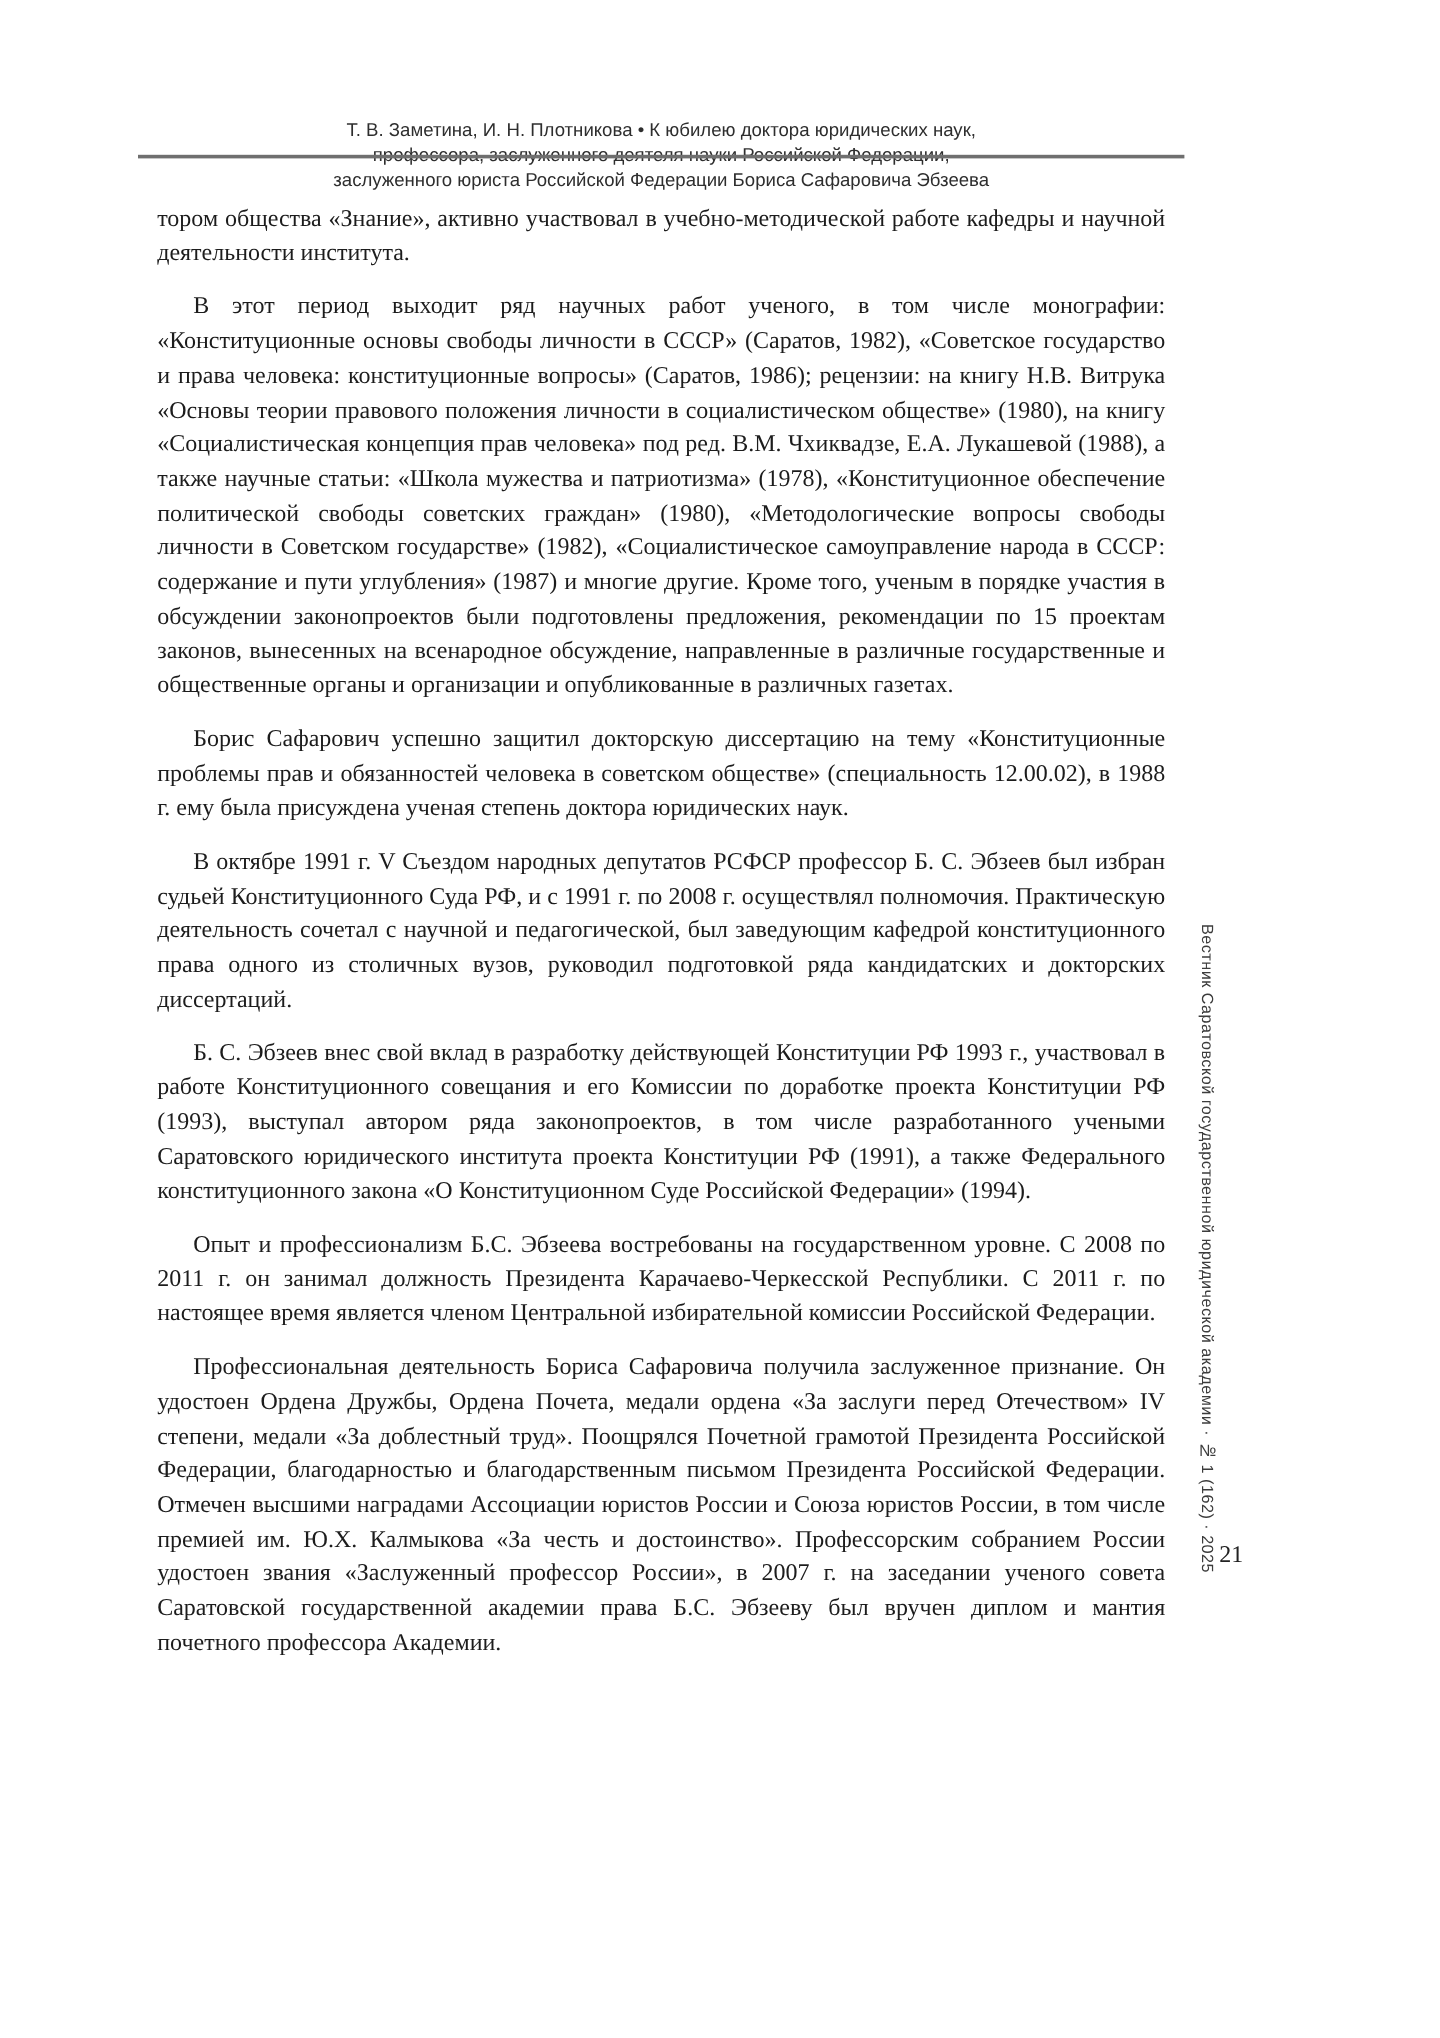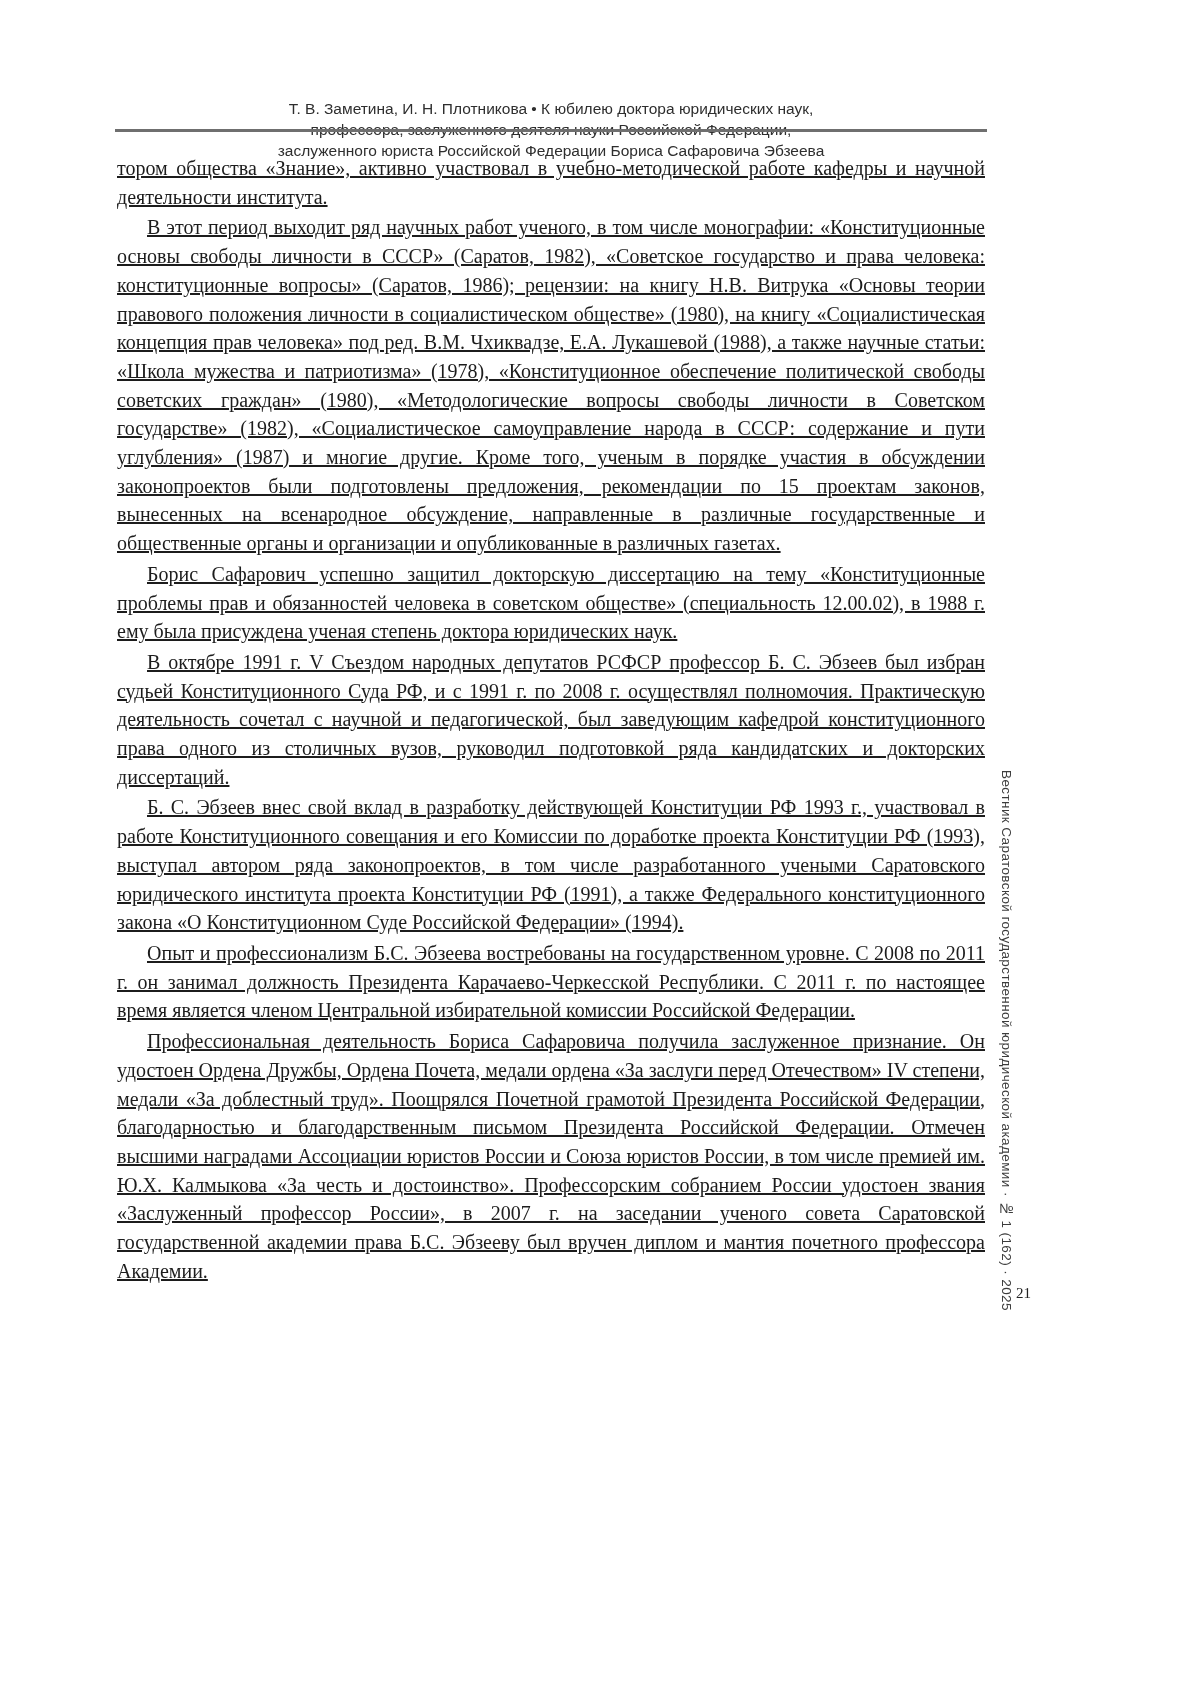--- a/index.html
+++ b/index.html
@@ -42,44 +42,43 @@
     top: 152px;
     left: 115px;
     width: 872px;
     font-size: 20px;
     line-height: 28.7px;
     text-align: justify;
     hyphens: auto;
     -webkit-hyphens: auto;
   }
   .body-text p {
-    margin: 2px;
+    margin: 16px;
     padding: 0;
-    text-decoration: underline;
   }
   .body-text p.indent {
     text-indent: 30px;
   }
   .spine-text {
     position: absolute;
     top: 770px;
     left: 999px;
     writing-mode: vertical-rl;
     font-family: "Liberation Sans", sans-serif;
     font-size: 13.5px;
     letter-spacing: 0.4px;
     color: #3c3c3c;
     white-space: nowrap;
   }
   .page-number {
     position: absolute;
     top: 1285px;
     left: 1016px;
     font-family: "Liberation Serif", serif;
-    font-size: 15px;
+    font-size: 20px;
     color: #222222;
   }
 </style>
 </head>
 <body>
 
 <div class="page">
 
   <div class="running-header">Т. В. Заметина, И. Н. Плотникова  •  К юбилею доктора юридических наук,
 профессора, заслуженного деятеля науки Российской Федерации,

